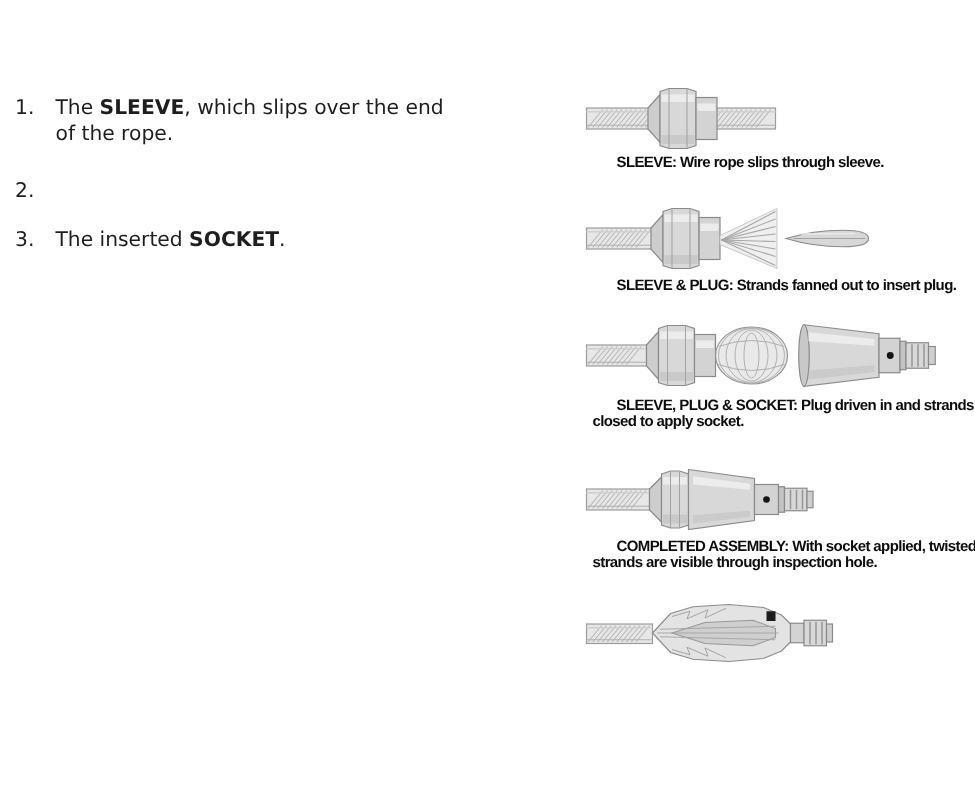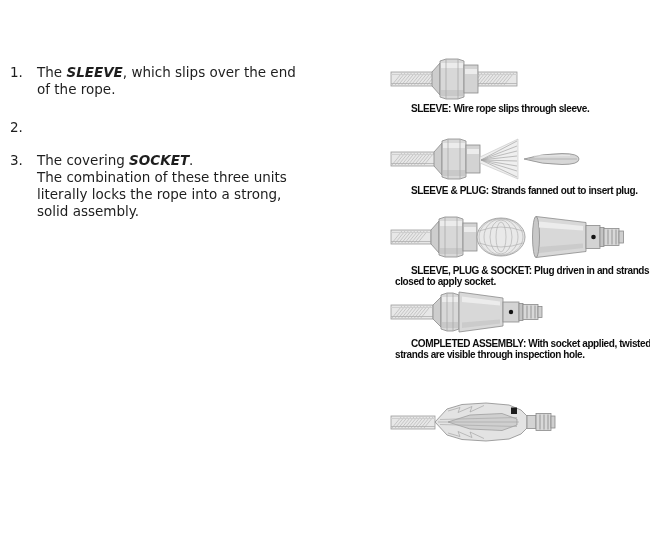--- a/index.html
+++ b/index.html
@@ -5,21 +5,21 @@
   html,body{margin:0;padding:0;}
   body{width:650px;height:536px;background:#ffffff;overflow:hidden;}
   .canvas{position:relative;width:650px;height:536px;background:#ffffff;
           font-family:"DejaVu Sans",sans-serif;}
   
   .instructions{position:absolute;left:10px;top:64px;width:340px;}
   .item{display:flex;margin-bottom:21px;}
   .item:nth-child(2){margin-bottom:16px;}
   .num{width:27px;flex:0 0 27px;font-size:13.5px;line-height:17px;color:#1e1e1e;}
   .itext{width:305px;font-size:13.5px;line-height:17px;color:#1e1e1e;white-space:pre;}
-  .itext b{font-weight:bold;font-style:italic;}
+  .itext b{font-weight:bold;}
   .extra{white-space:pre;}
   
   .fig{position:absolute;left:390px;margin:0;padding:0;}
   .fig svg{display:block;}
   figcaption{margin:3px 0 0 5px;font-family:"Liberation Sans",sans-serif;
              font-weight:bold;font-size:10px;line-height:11px;letter-spacing:-0.4px;
              color:#0d0d0d;white-space:pre;}
   figcaption .cap-label{font-size:10px;margin-left:16px;}
 </style>
 </head>
@@ -31,23 +31,21 @@
     <div class="item">
         <span class="num">1.</span>
         <div class="itext"><span>The </span><b>SLEEVE</b><span>, which slips over the end
 of the rope.</span><div class="extra"></div></div>
       </div>
     <div class="item">
         <span class="num">2.</span>
       </div>
     <div class="item">
         <span class="num">3.</span>
-        <div class="itext"><span>The covering </span><b>SOCKET</b><span>.</span><div class="extra">The combination of these three units
-literally locks the rope into a strong,
-solid assembly.</div></div>
+        <div class="itext"><span>The inserted </span><b>SOCKET</b><span>.</span></div>
       </div>
   </div>
 
   <figure class="fig" style="top:58px">
     <svg width="128" height="42" viewBox="0 0 128 42">
       <g>
           <rect x="1" y="14" width="126" height="14" fill="#e7e7e7" stroke="#9c9c9c" stroke-width="0.8"></rect>
           <line x1="2" y1="27" x2="11.799999999999999" y2="15" stroke="#b6b6b6" stroke-width="0.7"></line>
           <line x1="5.2" y1="27" x2="15" y2="15" stroke="#b6b6b6" stroke-width="0.7"></line>
           <line x1="8.4" y1="27" x2="18.2" y2="15" stroke="#b6b6b6" stroke-width="0.7"></line>
@@ -196,21 +194,21 @@
         <line x1="218" y1="17.5" x2="218" y2="32.5" stroke="#969696" stroke-width="1"></line>
         <line x1="222" y1="17.5" x2="222" y2="32.5" stroke="#969696" stroke-width="1"></line>
         <line x1="226" y1="17.5" x2="226" y2="32.5" stroke="#969696" stroke-width="1"></line>
         <rect x="229" y="19" width="4.5" height="12" fill="#cfcfcf" stroke="#8a8a8a" stroke-width="0.8"></rect>
       </g>
     </svg>
     <figcaption><b class="cap-label">SLEEVE, PLUG &amp; SOCKET:</b> <span>Plug driven in and strands
 closed to apply socket.</span></figcaption>
   </figure>
 
-  <figure class="fig" style="top:289px">
+  <figure class="fig" style="top:310px">
     <svg width="166" height="46" viewBox="0 0 166 46">
       <g>
           <rect x="1" y="16" width="42" height="14" fill="#e7e7e7" stroke="#9c9c9c" stroke-width="0.8"></rect>
           <line x1="2" y1="29" x2="11.799999999999999" y2="17" stroke="#b6b6b6" stroke-width="0.7"></line>
           <line x1="5.2" y1="29" x2="15" y2="17" stroke="#b6b6b6" stroke-width="0.7"></line>
           <line x1="8.4" y1="29" x2="18.2" y2="17" stroke="#b6b6b6" stroke-width="0.7"></line>
           <line x1="11.600000000000001" y1="29" x2="21.4" y2="17" stroke="#b6b6b6" stroke-width="0.7"></line>
           <line x1="14.8" y1="29" x2="24.6" y2="17" stroke="#b6b6b6" stroke-width="0.7"></line>
           <line x1="18" y1="29" x2="27.799999999999997" y2="17" stroke="#b6b6b6" stroke-width="0.7"></line>
           <line x1="21.2" y1="29" x2="31" y2="17" stroke="#b6b6b6" stroke-width="0.7"></line>

